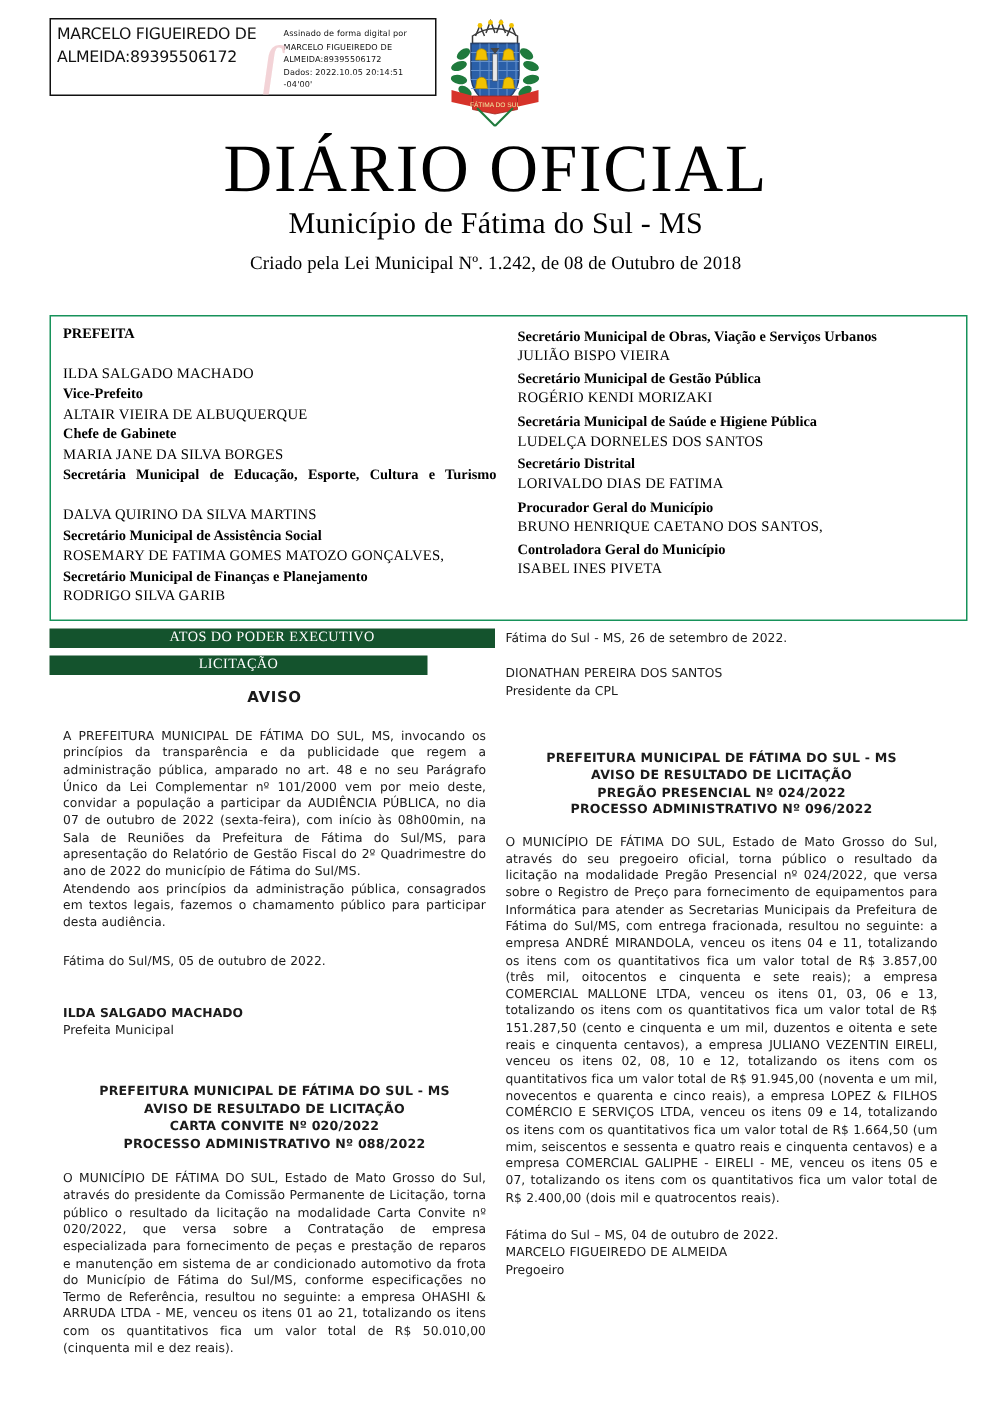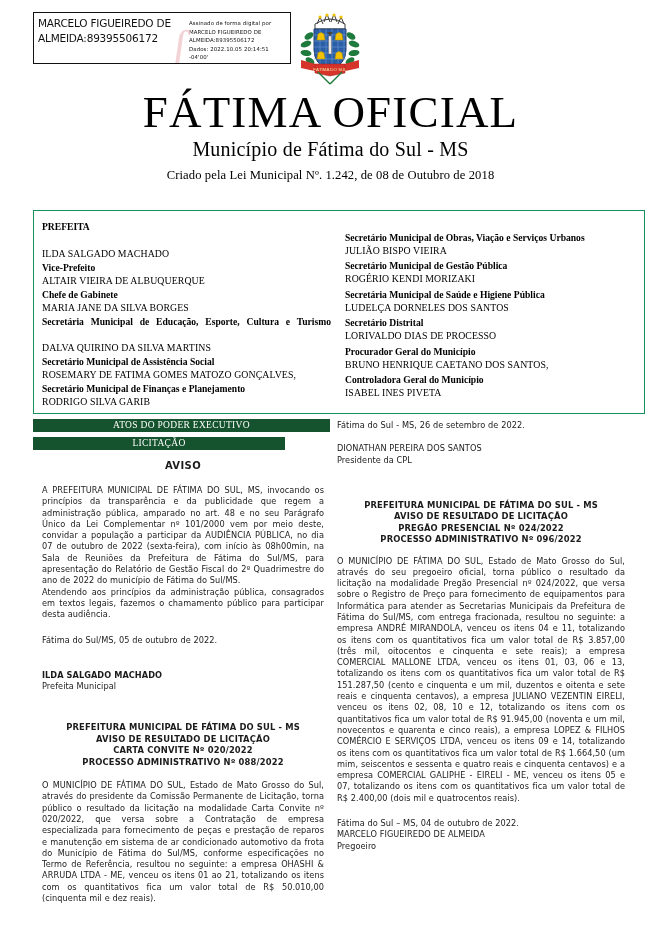--- a/index.html
+++ b/index.html
@@ -91,21 +91,20 @@
   .edbar .c2{margin-left:22px;}
   .edbar .c3{margin-left:auto;margin-right:2px;}
 
   
   .dirbox{
     position:absolute;left:33px;right:16px;top:210px;height:204px;
     border:1.6px solid #17925a;
     box-sizing:border-box;
     display:flex;
     padding:5px 0 0 0;
-    align-items:center;
   }
   .dircol{box-sizing:border-box;}
   .dircol.left{width:50%;padding:0 8px 0 8px;}
   .dircol.right{width:50%;padding:0 6px 0 6px;}
   .role{
     font-family:"Liberation Serif", serif;
     font-weight:bold;font-size:9.6px;line-height:13.4px;
     text-align:justify;
   }
   .role.just{text-align:justify;}
@@ -242,21 +241,21 @@
       </g>
 
       <g stroke="#1f7a3d" stroke-width="1.4" fill="none">
         <path d="M21 60 L33 72"></path>
         <path d="M45 60 L33 72"></path>
       </g>
     </svg>
   </div>
 
   <div class="masthead">
-    <div class="title-main">FÁTIMA OFICIAL</div>
+    <div class="title-main">DIÁRIO OFICIAL</div>
     <div class="title-sub">Município de Fátima do Sul - MS</div>
     <div class="title-law">Criado pela Lei Municipal Nº. 1.242, de 08 de Outubro de 2018</div>
   </div>
 
 
   <div class="dirbox">
     <div class="dircol left">
       <div class="role just">PREFEITA</div>
       <div class="person">ILDA SALGADO MACHADO</div>
       <div class="role">Vice-Prefeito</div>
@@ -271,21 +270,21 @@
       <div class="person">RODRIGO SILVA GARIB</div>
     </div>
     <div class="dircol right">
       <div class="role">Secretário Municipal de Obras, Viação e Serviços Urbanos</div>
       <div class="person">JULIÃO BISPO VIEIRA</div>
       <div class="role">Secretário Municipal de Gestão Pública</div>
       <div class="person">ROGÉRIO KENDI MORIZAKI</div>
       <div class="role">Secretária Municipal de Saúde e Higiene Pública</div>
       <div class="person">LUDELÇA DORNELES DOS SANTOS</div>
       <div class="role">Secretário Distrital</div>
-      <div class="person">LORIVALDO DIAS DE PROCESSO</div>
+      <div class="person">LORIVALDO DIAS DE FATIMA</div>
       <div class="role">Procurador Geral do Município</div>
       <div class="person">BRUNO HENRIQUE CAETANO DOS SANTOS,</div>
       <div class="role">Controladora Geral do Município</div>
       <div class="person">ISABEL INES PIVETA</div>
     </div>
   </div>
 
   <div class="banner" id="banner-atos">ATOS DO PODER EXECUTIVO</div>
   <div class="banner" id="banner-licitacao">LICITAÇÃO</div>
 

